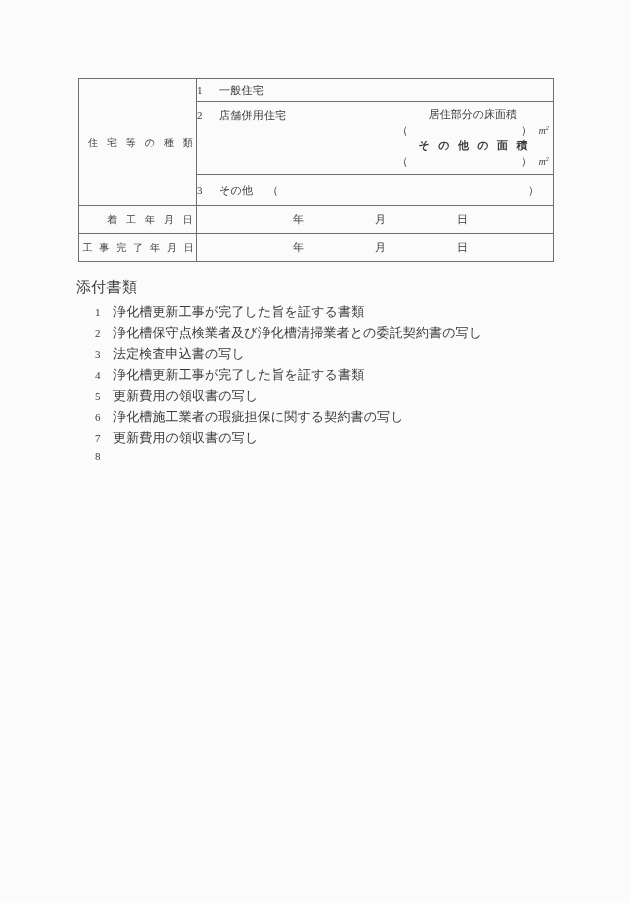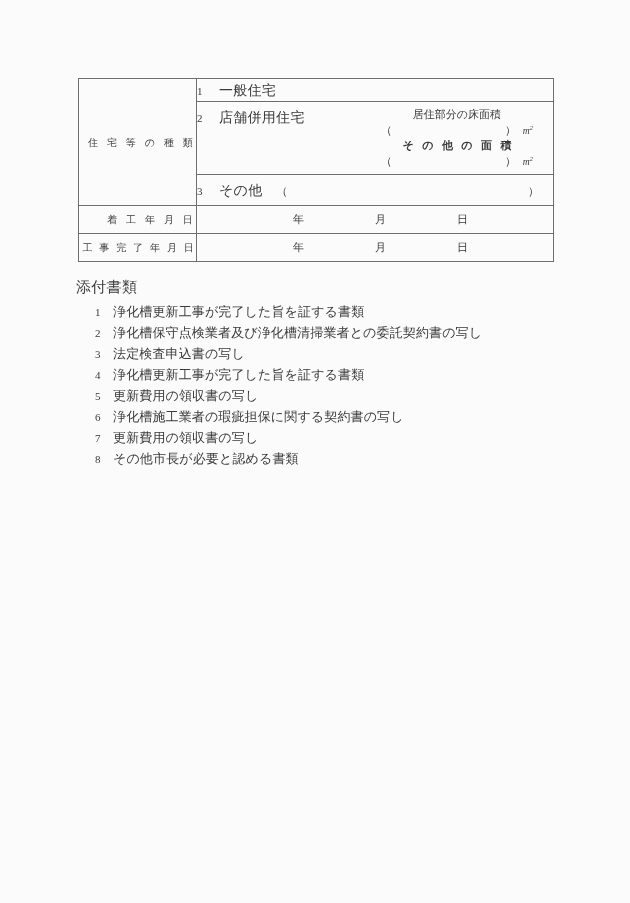--- a/index.html
+++ b/index.html
@@ -71,41 +71,41 @@
   .row-type2 { height: 72px; }
   .row-type3 { height: 30px; }
   .row-date  { height: 27px; }
 
   .opt-num {
     display: inline-block;
     width: 22px;
     font-size: 11px;
   }
   .opt-text {
-    font-size: 14px;
+    font-size: 11px;
     letter-spacing: 0.02em;
   }
 
   
   .r2-wrap {
     display: flex;
     align-items: flex-start;
     justify-content: space-between;
     height: 100%;
     padding-top: 5px;
     box-sizing: border-box;
   }
   .r2-left {
     flex: 0 0 auto;
     white-space: nowrap;
   }
   .r2-right {
     flex: 0 0 auto;
     width: 152px;
-    margin-right: 20px;
+    margin-right: 4px;
     font-size: 11px;
     line-height: 1.42;
   }
   .area-title {
     display: block;
     text-align: center;
     white-space: nowrap;
   }
   .area-title.spaced {
     letter-spacing: 0.26em;
@@ -301,18 +301,17 @@
       <li class="attach-item">
         <span class="attach-num">6</span>
         <span class="attach-text">浄化槽施工業者の瑕疵担保に関する契約書の写し</span>
       </li>
       <li class="attach-item">
         <span class="attach-num">7</span>
         <span class="attach-text">更新費用の領収書の写し</span>
       </li>
       <li class="attach-item">
         <span class="attach-num">8</span>
-        <span class="attach-text">その他市長が必要と認める書類</span>
       </li>
     </ol>
   </div>
 
 </div>
 
 </body></html>

